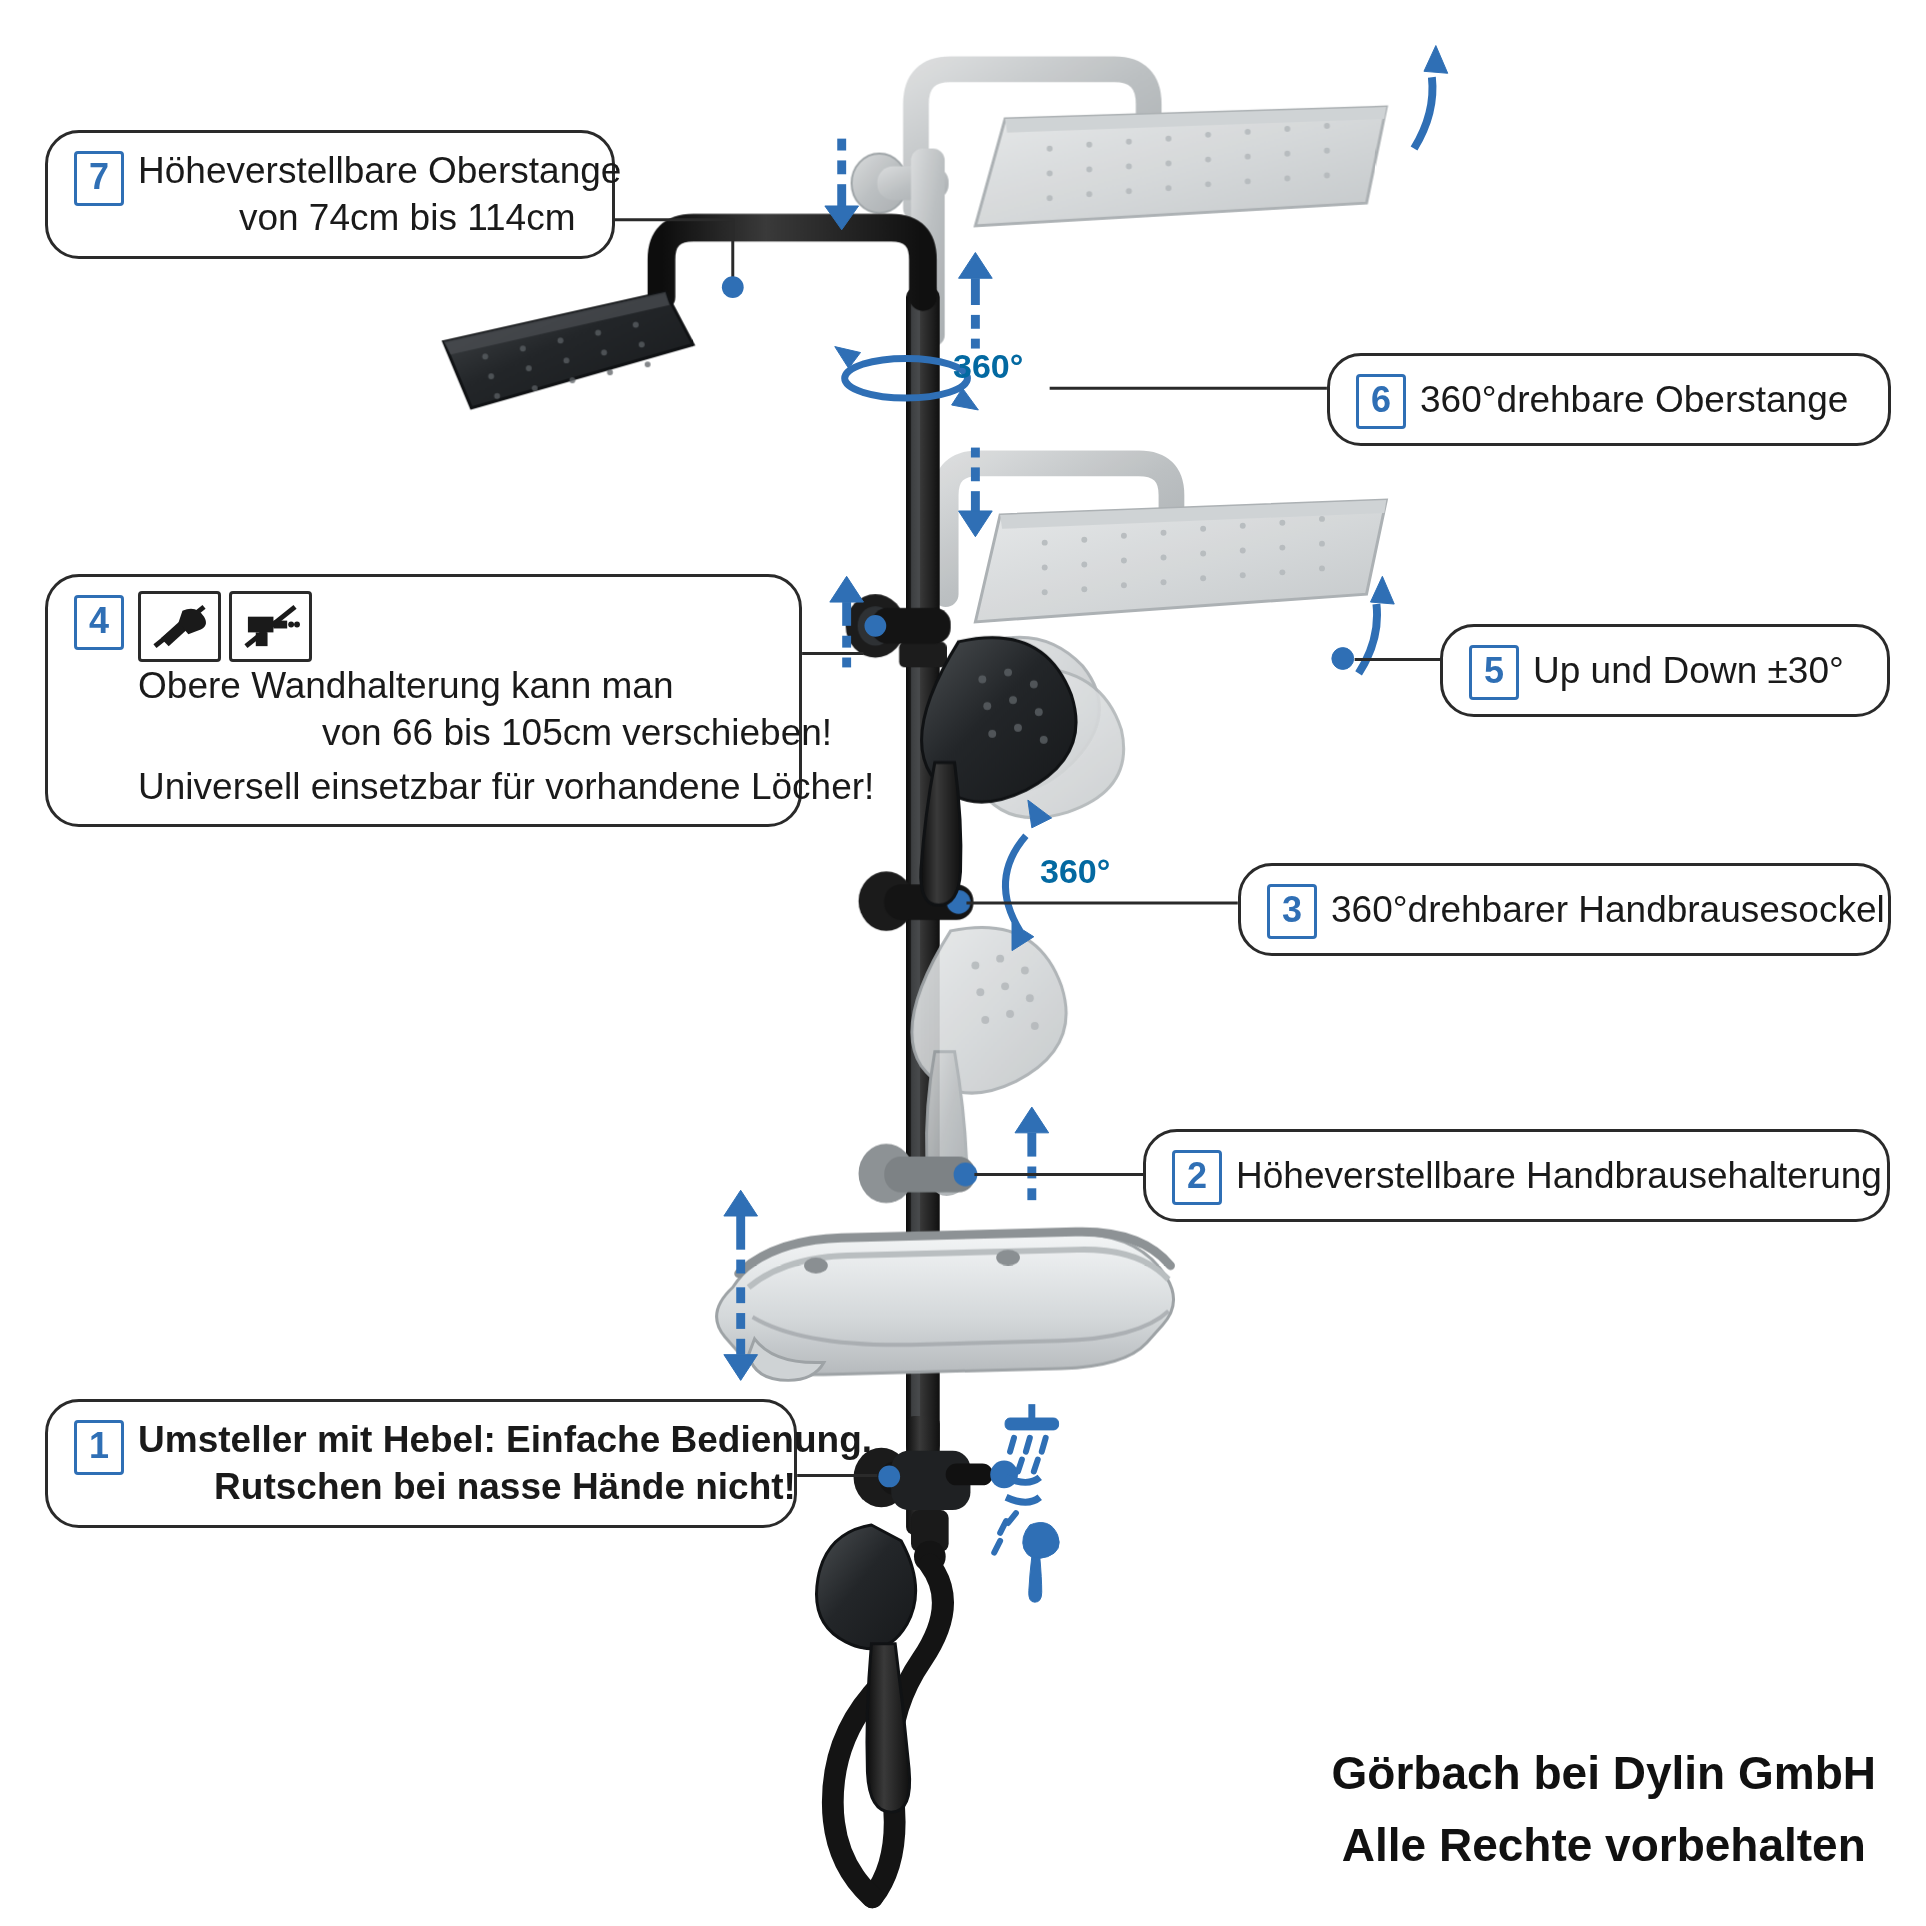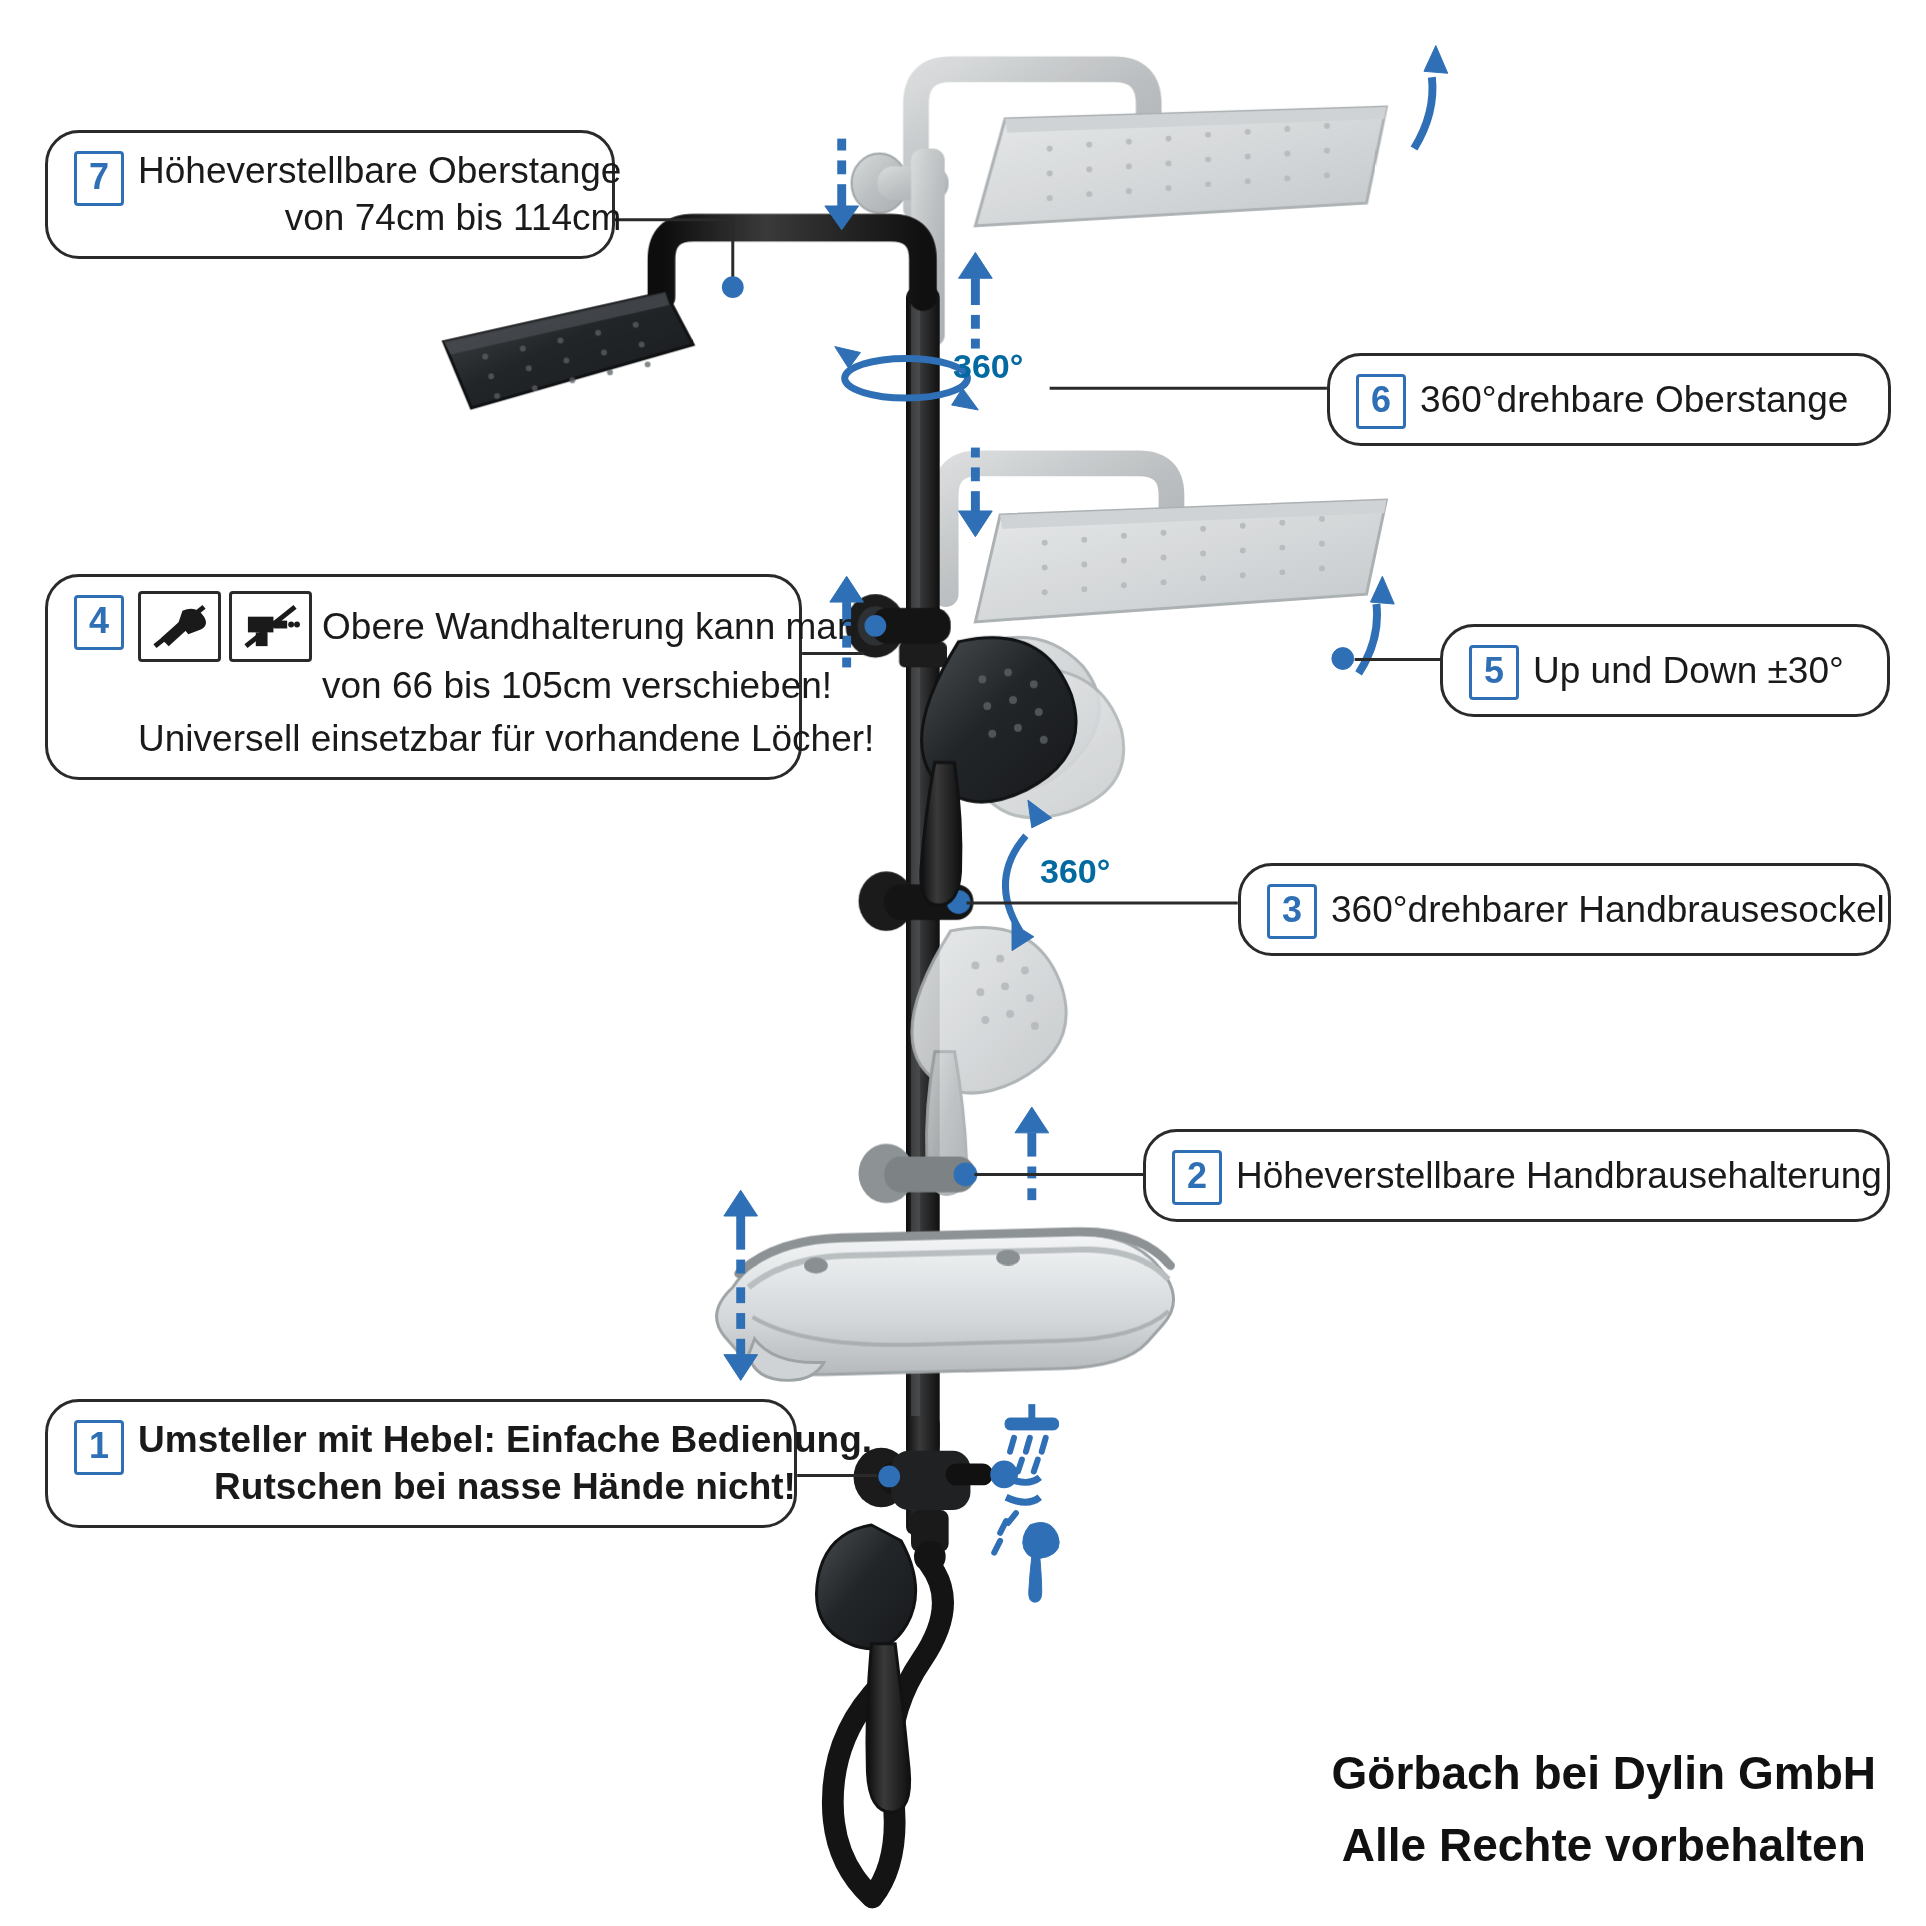--- a/index.html
+++ b/index.html
@@ -59,41 +59,41 @@
   .callout .body {
     flex: 1 1 auto;
   }
   .callout .line {
     white-space: nowrap;
   }
   .c-center .body { text-align: center; font-weight: bold; }
 
   
   #callout-7 { left: 45px;  top: 130px;  width: 570px; }
-  #callout-7 .body { text-align: right; }
+  #callout-7 .body { text-align: center; }
   #callout-7 .line.l2 { padding-left: 55px; }
 
   #callout-4 { left: 45px;  top: 574px;  width: 757px; align-items: flex-start;}
   #callout-4 .body { text-align: left; }
   #callout-4 .icons {
     display: inline-flex;
     gap: 8px;
     vertical-align: middle;
     margin-right: 10px;
   }
   #callout-4 .icobox {
     width: 77px; height: 65px;
     border: 3px solid #2a2a2a;
     border-radius: 4px;
     display: inline-flex;
     align-items: center;
     justify-content: center;
     background: #fff;
   }
-  #callout-4 .row1 { display: flex; align-items: center; gap: 0; }
+  #callout-4 .row1 { display: flex; gap: 0; flex-direction: column; }
   #callout-4 .row3 { text-align: left; margin-top: 6px; }
 
   #callout-1 { left: 45px;  top: 1399px; width: 752px; }
   #callout-1 .body { text-align: center; }
 
   #callout-6 { left: 1327px; top: 353px;  width: 564px; }
   #callout-5 { left: 1440px; top: 624px;  width: 450px; }
   #callout-3 { left: 1238px; top: 863px;  width: 653px; }
   #callout-2 { left: 1143px; top: 1129px; width: 747px; }
 

